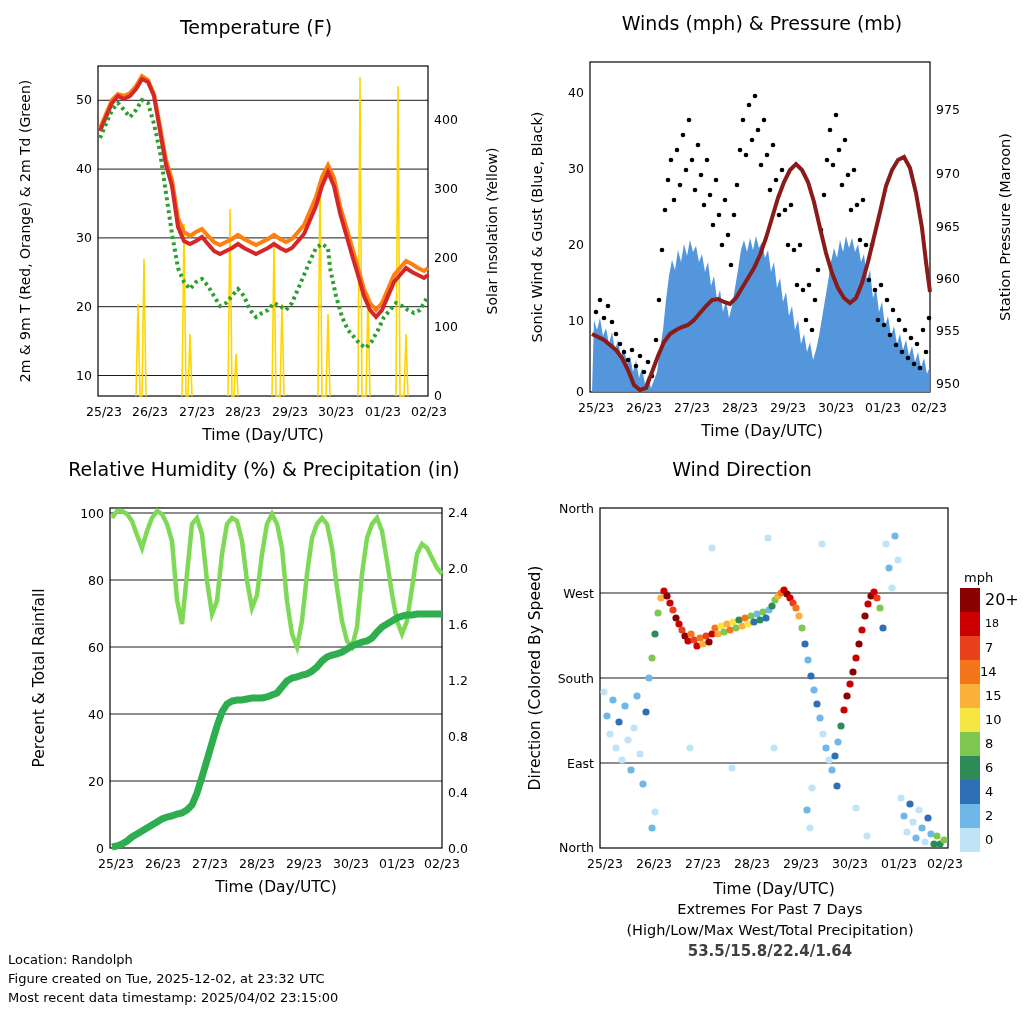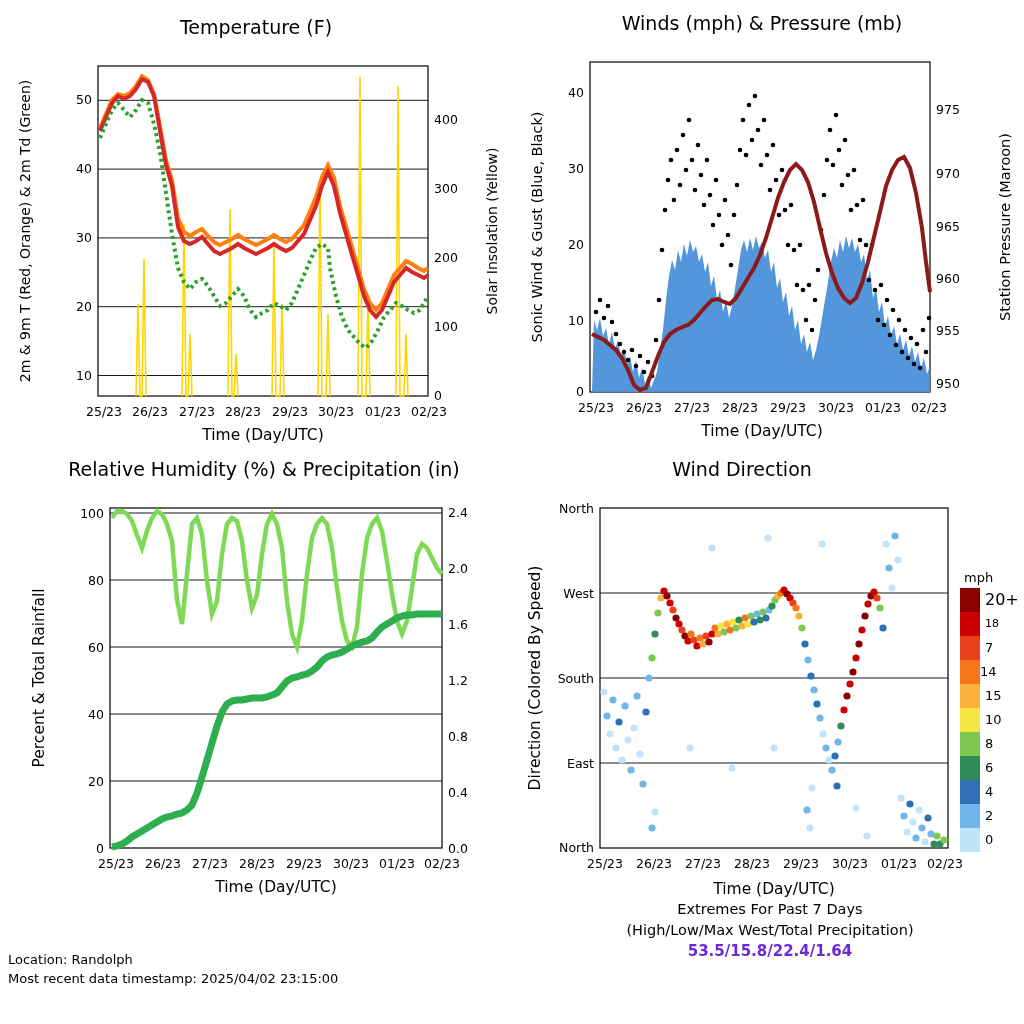--- a/index.html
+++ b/index.html
@@ -3,21 +3,21 @@
 <meta charset="utf-8">
 <style>
   html,body{margin:0;padding:0;background:#fff;}
   body{width:1024px;height:1024px;font-family:"DejaVu Sans",sans-serif;color:#000;overflow:hidden;}
   .page{position:relative;width:1024px;height:1024px;}
   .panel{position:absolute;}
   svg{display:block;}
   text{font-family:"DejaVu Sans",sans-serif;}
   .footer{position:absolute;font-size:13px;line-height:19px;}
   .extremes{position:absolute;text-align:center;font-size:14.5px;line-height:21px;}
-  .extremes .vals{color:#6d28d9;font-weight:bold;font-size:15px;}
+  .extremes .vals{color:#404040;font-weight:bold;font-size:15px;}
 </style>
 </head>
 <body>
 
 <div class="page">
 
   <div class="panel" style="left:0;top:4px;width:512px;height:440px;">
     <svg width="512" height="440" viewBox="0 0 512 440">
       <text x="256" y="30" text-anchor="middle" font-size="19">Temperature (F)</text>
 
@@ -484,20 +484,21 @@
         </div>
         <div style="display: flex; align-items: center; height: 24px;">
           <div style="width: 20px; height: 24px; background: rgb(191, 227, 247);"></div>
           <div style="font-size: 13px; margin-left: 5px; line-height: 24px;">0</div>
         </div>
       </div>
   </div>
 
   <div class="footer" style="left:8px;top:922px;width:470px;margin-top:28px;">
     <div>Location: Randolph</div>
+    <div>Figure created on Tue, 2025-12-02, at 23:32 UTC</div>
     <div>Most recent data timestamp: 2025/04/02 23:15:00</div>
   </div>
 
   <div class="extremes" style="left:560px;top:899px;width:420px;">
     <div>Extremes For Past 7 Days</div>
     <div>(High/Low/Max West/Total Precipitation)</div>
     <div class="vals">53.5/15.8/22.4/1.64</div>
   </div>
 
 </div>

